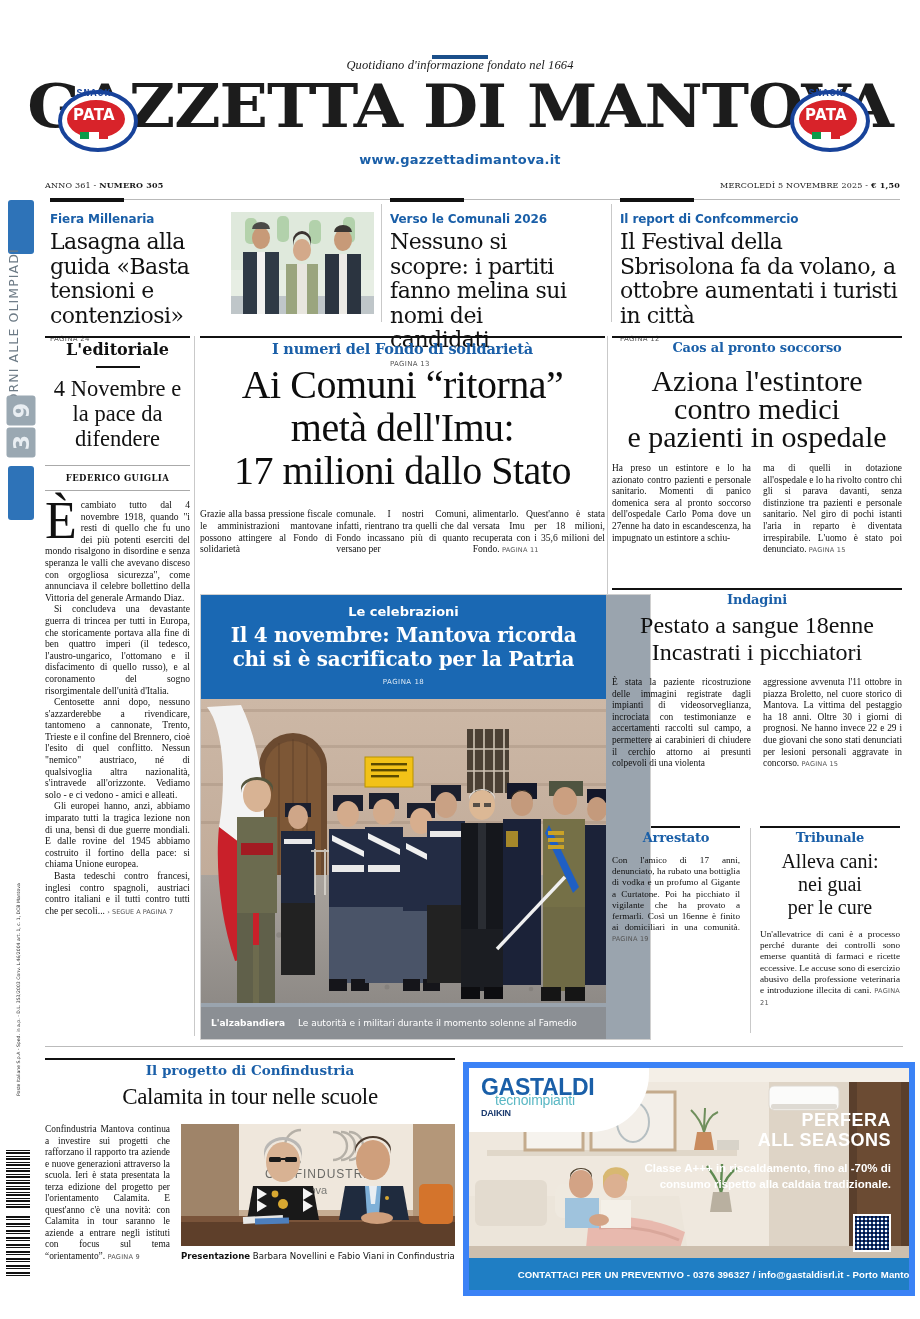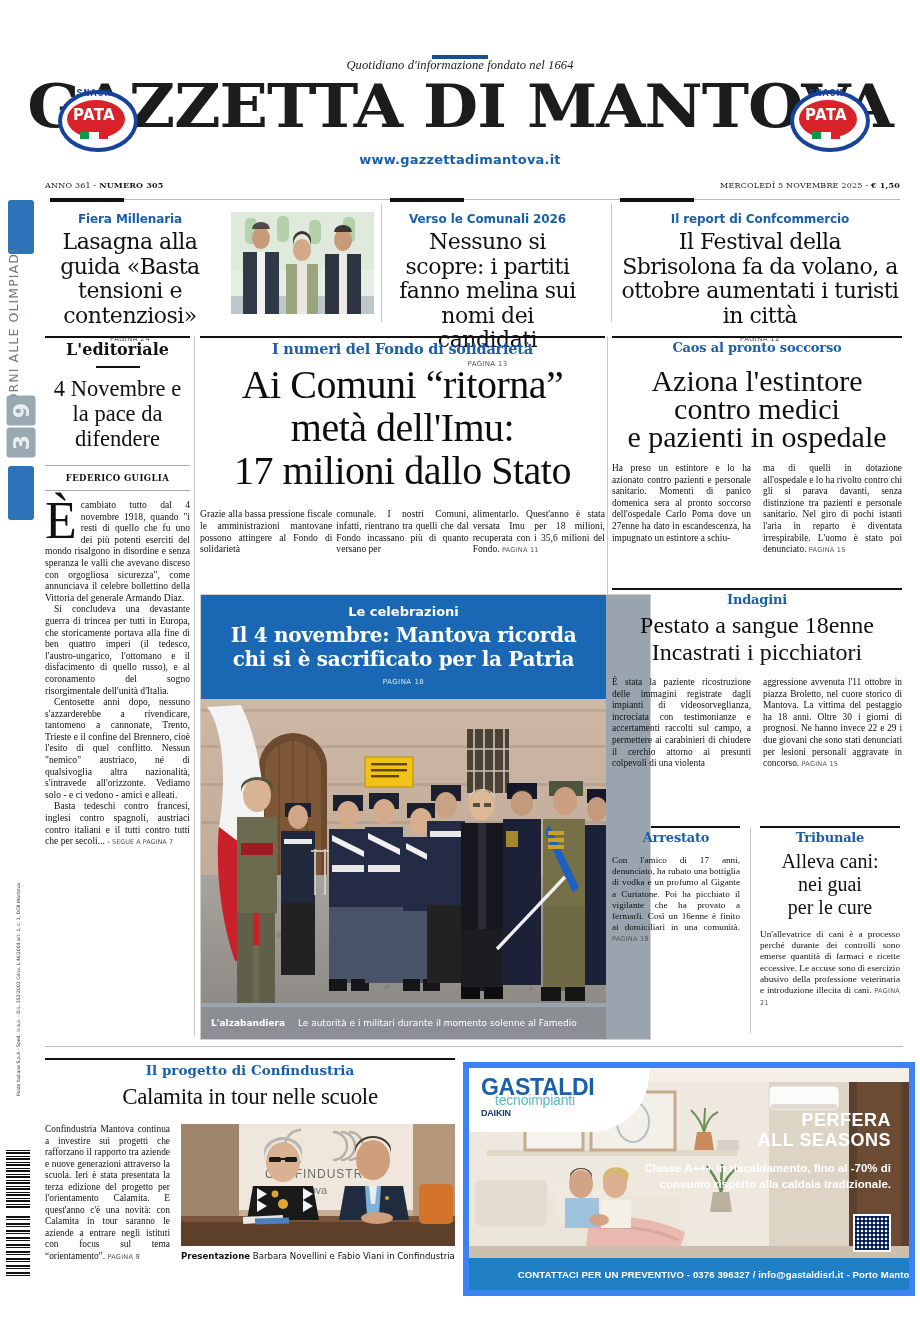--- a/index.html
+++ b/index.html
@@ -77,21 +77,21 @@
 
   
   .strip{position:absolute;left:45px;top:198px;width:855px;height:128px;}
   .strip .rulebar{position:absolute;top:0;height:4px;background:#111;width:74px;}
   .strip .thinrule{position:absolute;top:1px;height:1px;background:#b9b9b9;}
   .strip .vsep{position:absolute;top:6px;width:1px;height:118px;background:#c9c9c9;}
   .kicker{font-family:"DejaVu Sans",sans-serif;font-weight:bold;font-size:12px;color:#1a5fa8;letter-spacing:-.1px;}
   .tz-head{font-family:"DejaVu Serif",serif;font-size:22px;line-height:24.5px;color:#111;letter-spacing:-.5px;}
   .pg{font-family:"DejaVu Sans",sans-serif;font-size:7px;color:#555;letter-spacing:.3px;}
 
-  .tz{position:absolute;top:14px;text-align:center;}
+  .tz{position:absolute;top:14px;}
   .tz1{left:5px;width:160px;}
   .tz2{left:345px;width:195px;}
   .tz3{left:575px;width:280px;}
   .tz .kicker{display:block;margin-bottom:4px;}
   .tz .tz-head{display:block;}
   .tz .pg{display:block;margin-top:7px;}
   .tz-photo{position:absolute;left:186px;top:14px;width:143px;height:102px;overflow:hidden;background:#cfd6cf;}
 
   
   .vline{position:absolute;background:#c9c9c9;width:1px;}
@@ -111,21 +111,21 @@
     padding:2px 4px 0 0;font-weight:normal;}
   .edit .body p{margin:0;text-indent:9px;}
   .edit .body p.first{text-indent:0;}
   .edit .segue{font-family:"DejaVu Sans",sans-serif;font-size:6.5px;color:#555;}
 
   
   .lead{position:absolute;left:200px;top:340px;width:405px;}
   .lead .kick{font-family:"DejaVu Serif",serif;font-weight:bold;font-size:14.5px;color:#1a5fa8;text-align:center;letter-spacing:-.2px;}
   .lead .hl{font-family:"Liberation Serif",serif;font-size:40px;line-height:43px;text-align:center;color:#0d0d0d;
     margin-top:6px;letter-spacing:-.5px;}
-  .lead .cols{margin-top:16px;display:flex;gap:4px;justify-content:flex-end;}
+  .lead .cols{margin-top:16px;display:flex;gap:4px;}
   .lead .cols div{flex:1;font-family:"Liberation Serif",serif;font-size:9.6px;line-height:11.8px;text-align:justify;}
 
   
   .photopack{position:absolute;left:200px;top:594px;width:405px;height:444px;border:1px solid #d0d0d0;overflow:hidden;background:#9aa4ae;padding-left:44px;}
   .pp-band{position:absolute;left:0;top:0;width:405px;height:104px;background:#1a68b3;}
   .pp-kick{position:absolute;left:0;top:9px;width:405px;text-align:center;
     font-family:"DejaVu Sans",sans-serif;font-weight:bold;font-size:13px;color:#fff;}
   .pp-hl{position:absolute;left:0;top:28px;width:405px;text-align:center;
     font-family:"DejaVu Serif",serif;font-weight:bold;font-size:20px;line-height:24px;color:#fff;letter-spacing:-.3px;}
   .pp-pg{position:absolute;left:0;top:83px;width:405px;text-align:center;
@@ -323,20 +323,21 @@
     <div class="ttl">L'editoriale</div>
     <div class="dash"></div>
     <div class="hl">4 Novembre e la pace da difendere</div>
     <div class="sep"></div>
     <div class="byl">FEDERICO GUIGLIA</div>
     <div class="sep2"></div>
     <div class="body">
       <p class="first"><span class="dropcap">È</span><span> cambiato tutto dal 4 novembre 1918, quando "i resti di quello che fu uno dei più potenti eserciti del mondo risalgono in disordine e senza speranza le valli che avevano disceso con orgogliosa sicurezza", come annunciava il celebre bollettino della Vittoria del generale Armando Diaz.</span></p>
       <p>Si concludeva una devastante guerra di trincea per tutti in Europa, che storicamente portava alla fine di ben quattro imperi (il tedesco, l'austro-ungarico, l'ottomano e il disfacimento di quello russo), e al coronamento del sogno risorgimentale dell'unità d'Italia.</p>
       <p>Centosette anni dopo, nessuno s'azzarderebbe a rivendicare, tantomeno a cannonate, Trento, Trieste e il confine del Brennero, cioè l'esito di quel conflitto. Nessun "nemico" austriaco, né di qualsivoglia altra nazionalità, s'intravede all'orizzonte. Vediamo solo - e ci vedono - amici e alleati.</p>
+      <p>Gli europei hanno, anzi, abbiamo imparato tutti la tragica lezione non di una, bensì di due guerre mondiali. E dalle rovine del 1945 abbiamo costruito il fortino della pace: si chiama Unione europea.</p>
       <p><span>Basta tedeschi contro francesi, inglesi contro spagnoli, austriaci contro italiani e il tutti contro tutti che per secoli...</span> <span class="segue">› SEGUE A PAGINA 7</span></p>
     </div>
   </div>
 
   <div class="lead">
     <div class="kick">I numeri del Fondo di solidarietà</div>
     <div class="hl">
       <span>Ai Comuni “ritorna”</span><br>
       <span>metà dell'Imu:</span><br>
       <span>17 milioni dallo Stato</span>

